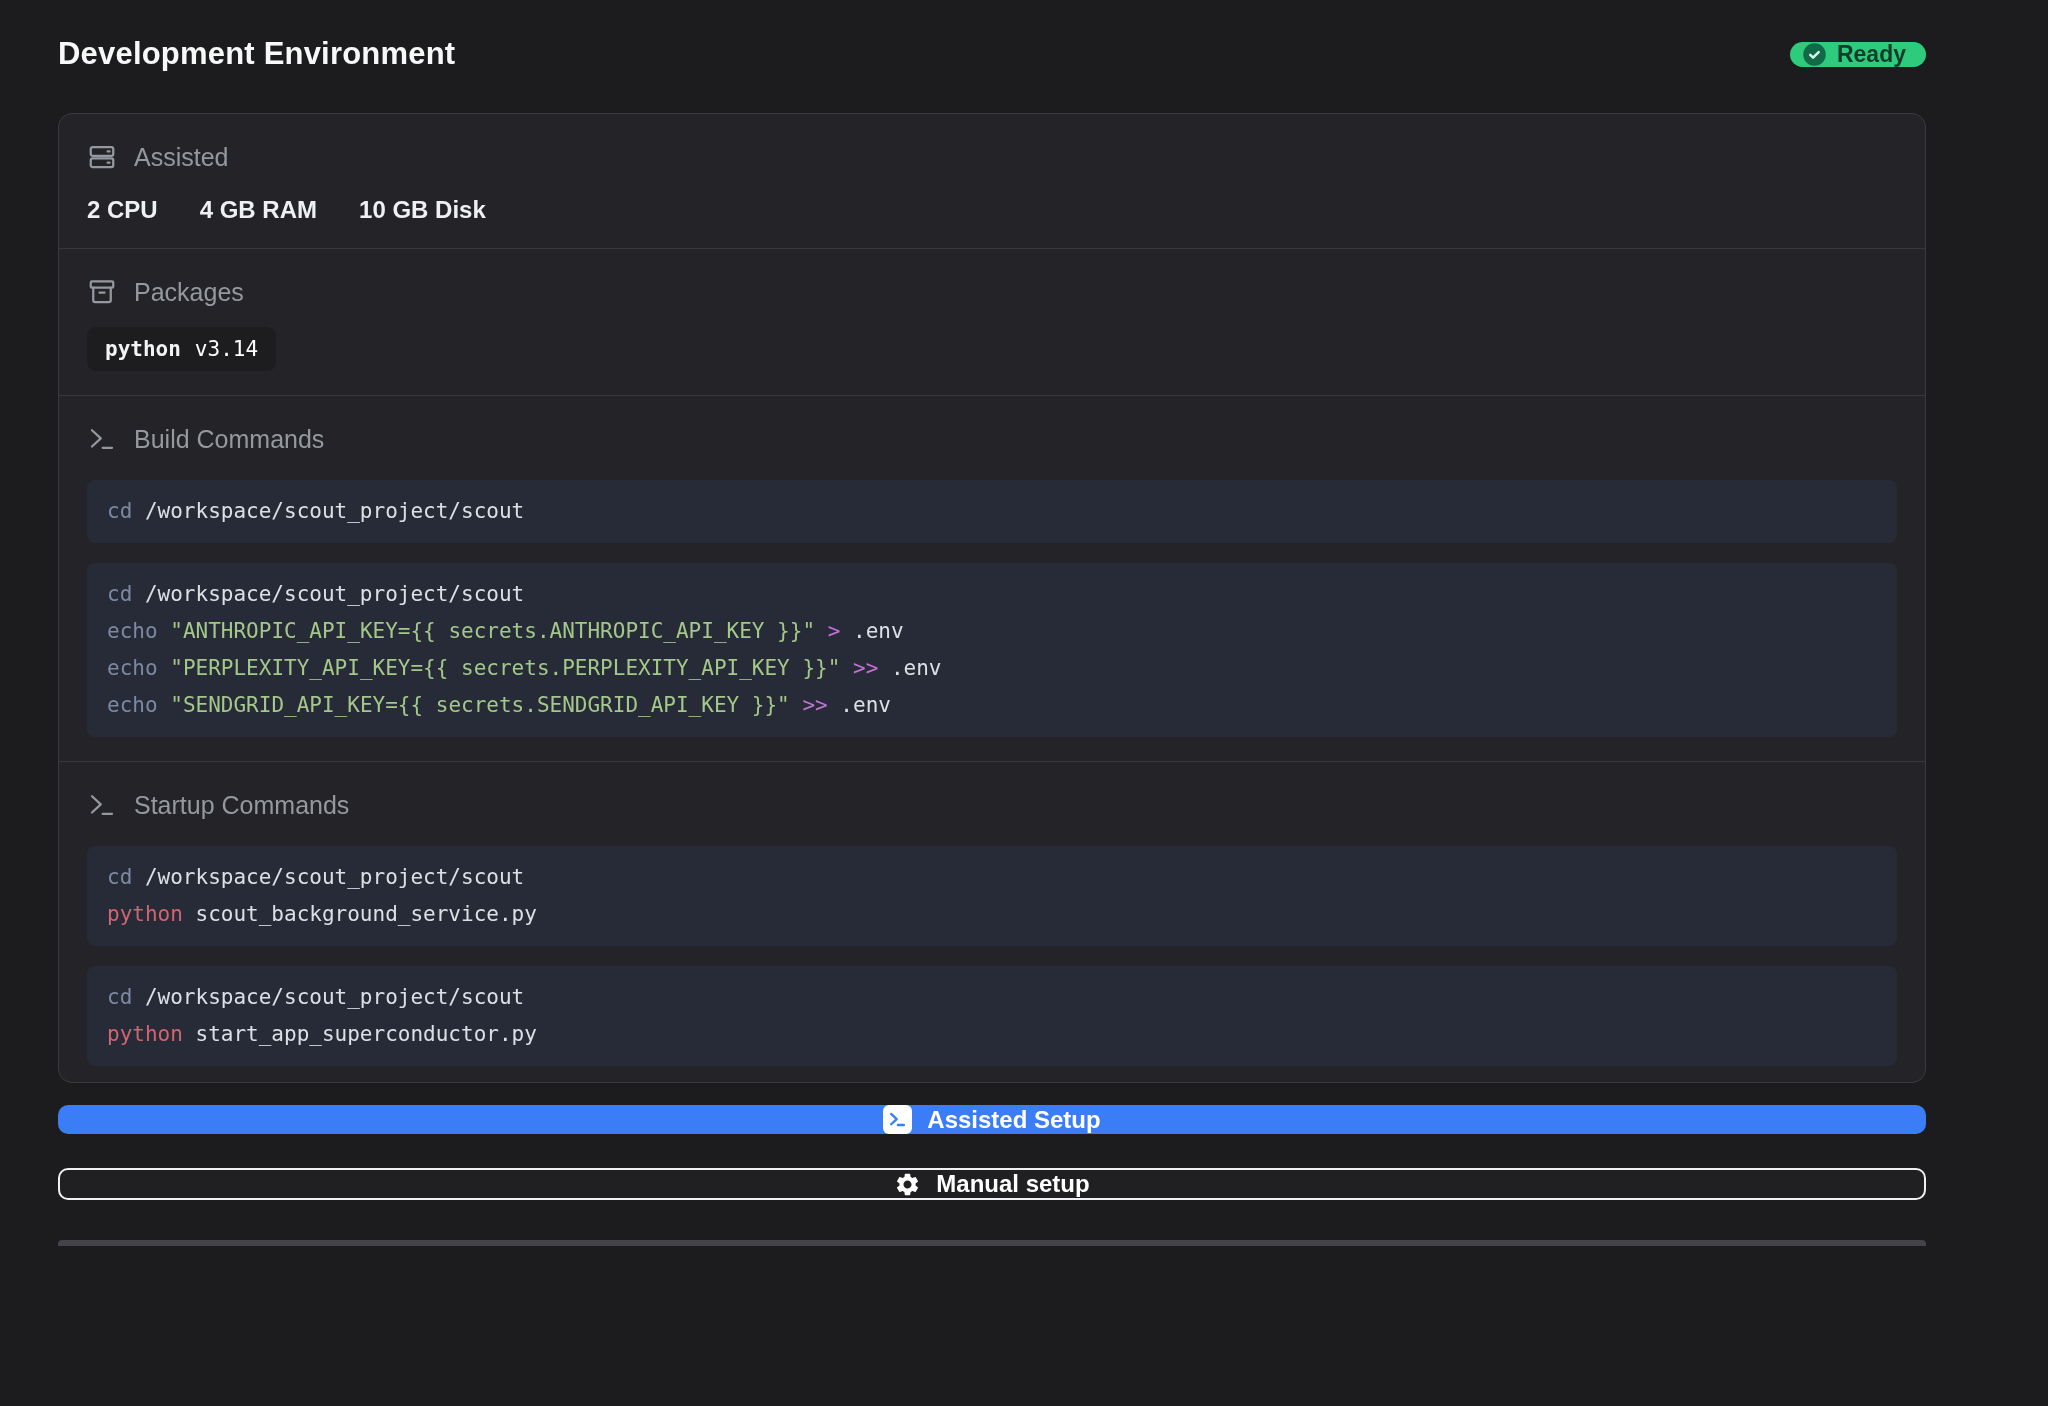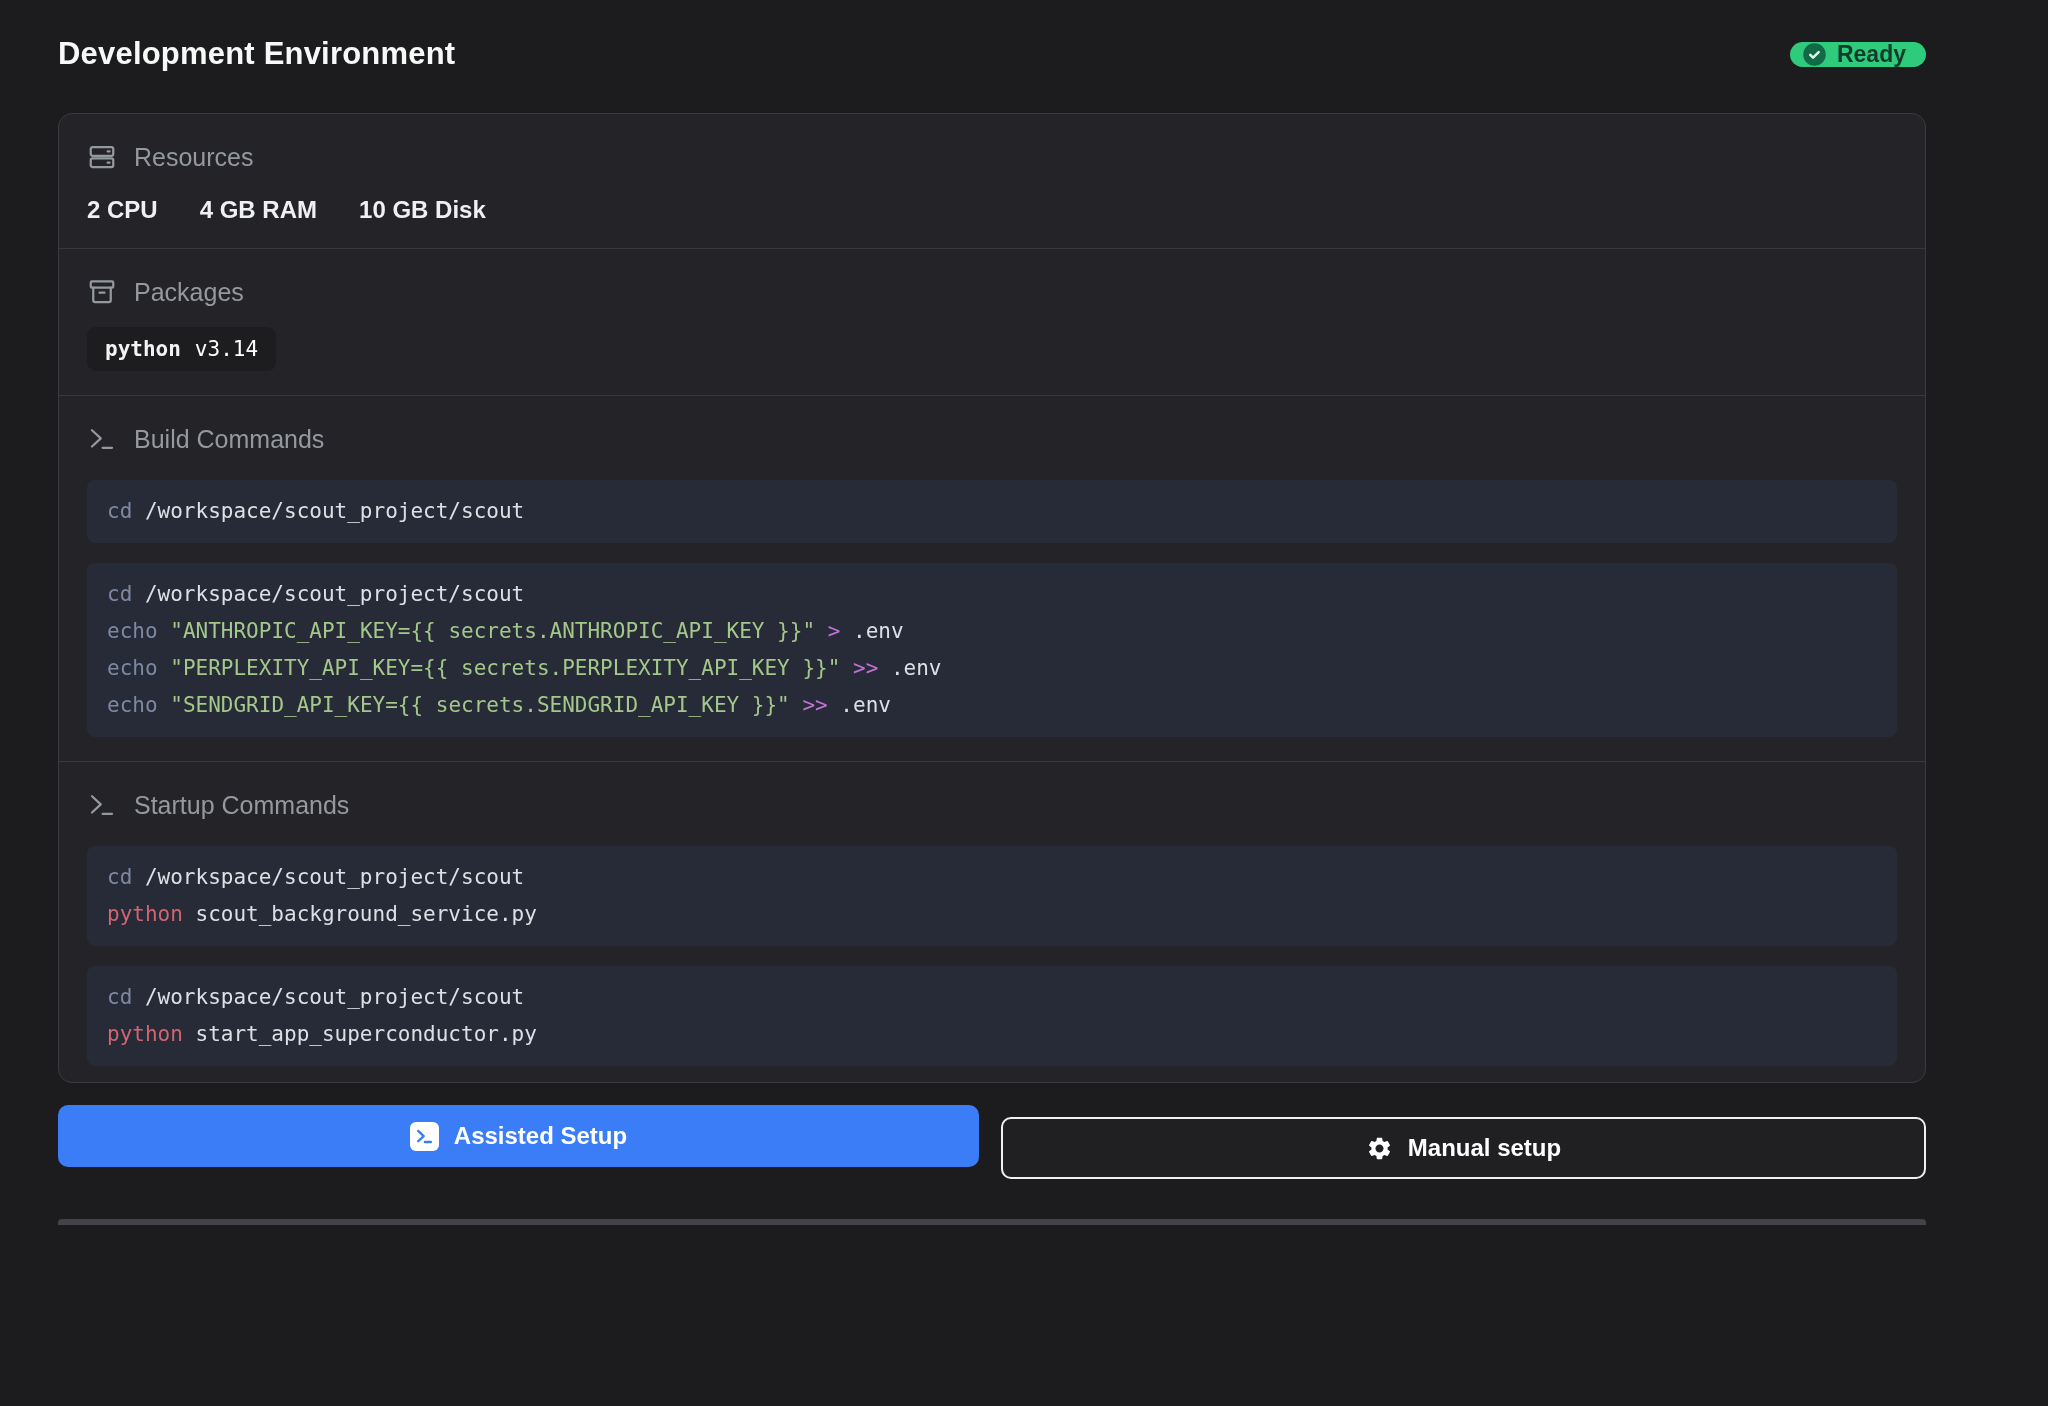--- a/index.html
+++ b/index.html
@@ -42,21 +42,21 @@
   .tok-purple { color:#c272d4; }
 
   
   .http-badge { margin-top:22px; display:inline-flex; align-items:center; gap:10px; background:#1e222b;
                 border:2px solid #3d6fd2; border-radius:13px; padding:9px 18px;
                 font-family:"DejaVu Sans Mono", monospace; font-size:20px; }
   .http-service { color:#f0f2f5; font-weight:700; }
   .http-note    { color:#4d8df0; }
 
   
-  .footer-row { margin-top:22px; display:flex; gap:22px; }
+  .footer-row { margin-top:22px; display:flex; gap:22px;flex-direction:column; }
   .btn { flex:1; height:62px; border-radius:10px; display:flex; align-items:center; justify-content:center;
          gap:15px; font-size:24px; font-weight:700; cursor:pointer; border:none;
          font-family:"Liberation Sans", sans-serif; }
   .btn-assisted { background:#3a7df6; color:#ffffff; }
   .btn-manual   { background:#202023; color:#ffffff; border:2px solid #eef0f2;margin-top:12px; }
   .assisted-icon-box { width:29px; height:29px; background:#ffffff; border-radius:6px;
                        display:flex; align-items:center; justify-content:center; }
 
   
   .bottom-bar { margin-top:40px; height:6px; background:#434349; border-radius:4px 4px 0 0; }
@@ -84,21 +84,21 @@
     <div class="section">
       <div class="section-header">
         <span style="display:flex;">
           <svg width="30" height="30" viewBox="0 0 24 24" fill="none" stroke="#94999f" stroke-width="1.8" stroke-linecap="round" stroke-linejoin="round">
             <rect x="3" y="4" width="18" height="7" rx="1.5"></rect>
             <rect x="3" y="13" width="18" height="7" rx="1.5"></rect>
             <line x1="16.5" y1="7.5" x2="18" y2="7.5"></line>
             <line x1="16.5" y1="16.5" x2="18" y2="16.5"></line>
           </svg>
         </span>
-        <span>Resources</span>
+        <span>Assisted</span>
       </div>
       <div class="resource-row">
           <span class="resource-item">2 CPU</span>
           <span class="resource-item">4 GB RAM</span>
           <span class="resource-item">10 GB Disk</span>
         </div>
     </div>
 
     <div class="section">
       <div class="section-header">

